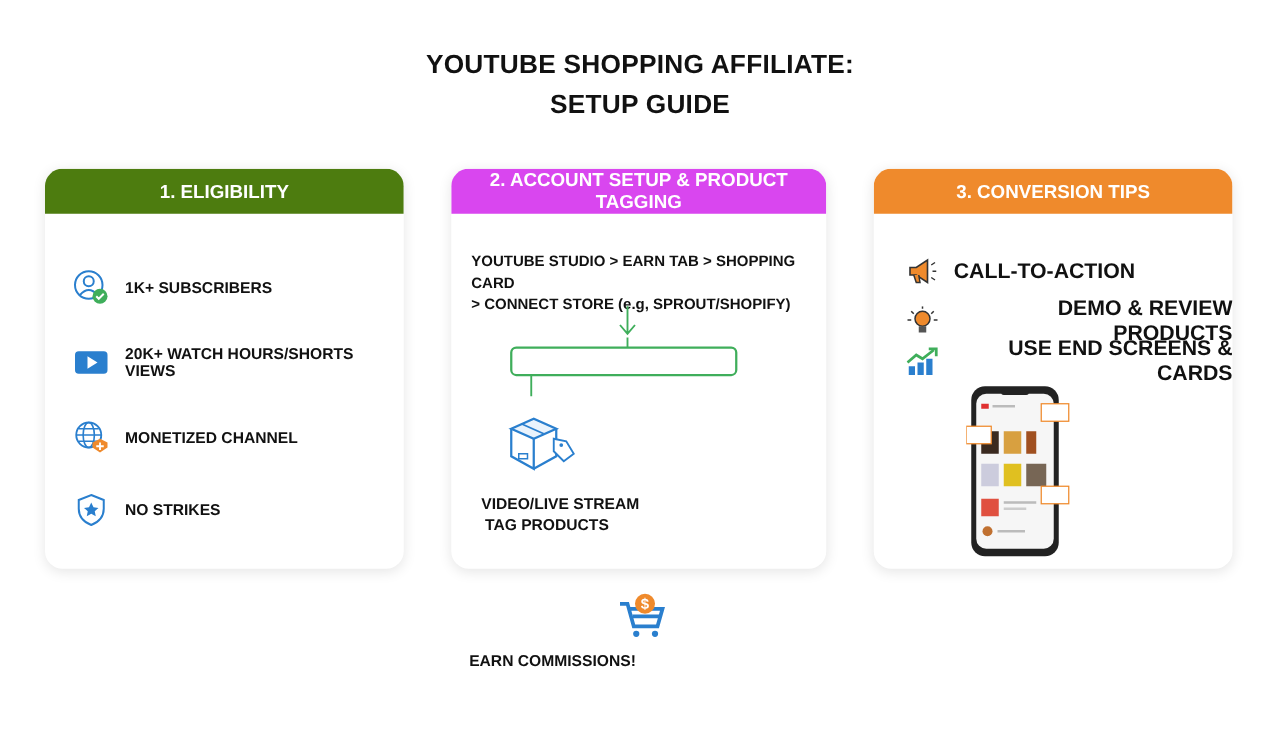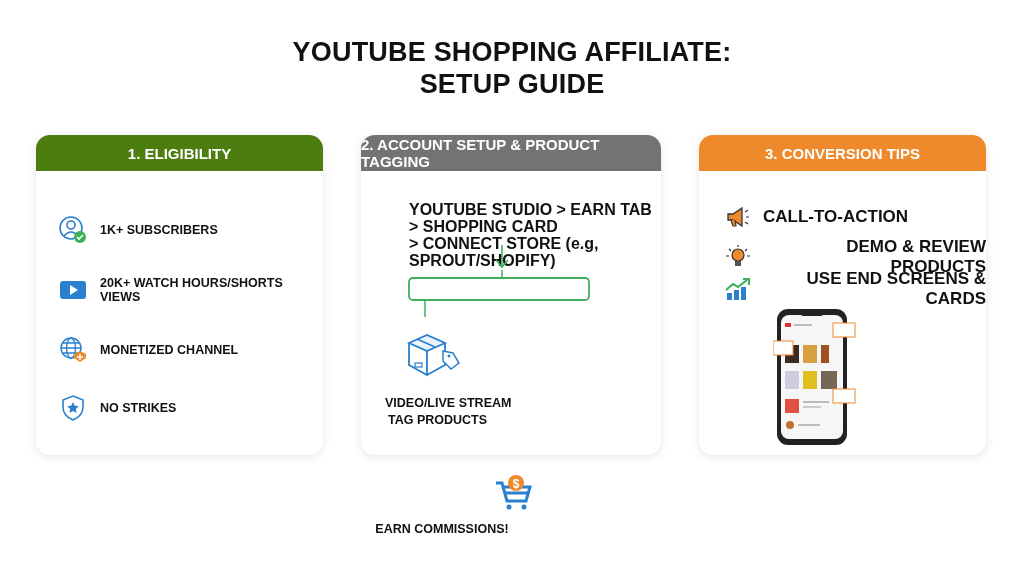--- a/index.html
+++ b/index.html
@@ -1,28 +1,28 @@
 <!DOCTYPE html>
 <html><head>
 <meta charset="utf-8">
 <style>
   * { box-sizing: border-box; margin: 0; padding: 0; }
   body { width: 1024px; height: 585px; background: #ffffff; font-family: "Liberation Sans", sans-serif; position: relative; overflow: hidden; color: #111; }
-  .title { position: absolute; top: 36px; left: 0; width: 1024px; text-align: center; font-weight: bold; font-size: 27px; line-height: 32px; letter-spacing: 0.2px; }
+  .title { position: absolute; top: 36px; left: 0; width: 1024px; text-align: center; font-weight: bold; font-size: 21px; line-height: 32px; letter-spacing: 0.2px; }
   .card { position: absolute; top: 135px; height: 320px; background: #fff; border-radius: 14px; box-shadow: 0 2px 10px rgba(0,0,0,0.10); overflow: hidden; }
   .card-head { height: 36px; color: #fff; font-size: 15px; font-weight: bold; display: flex; align-items: center; justify-content: center; }
   .c1 { left: 36px; width: 287px; }
   .c2 { left: 361px; width: 300px; }
   .c3 { left: 699px; width: 287px; text-align: right; }
   .c1 .card-head { background: #4d7c0f; }
-  .c2 .card-head { background: #737373; }
+  .c2 .card-head { background: #d946ef; text-align: center; }
   .c3 .card-head { background: #ef8a2c; }
   .elig-item { position: absolute; left: 22px; display: flex; align-items: center; font-size: 12.5px; font-weight: bold; }
   .elig-item .ic { width: 30px; height: 30px; margin-right: 12px; display: flex; align-items: center; justify-content: center; }
-  .path-text { position: absolute; left: 16px; top: 66px; font-size: 16px; font-weight: bold; line-height: 17px; margin-left: 32px; }
+  .path-text { position: absolute; left: 16px; top: 66px; font-size: 12px; font-weight: bold; line-height: 17px; }
   .tip { position: absolute; left: 26px; display: flex; align-items: center; font-size: 17px; font-weight: bold; }
   .tip .ic { width: 26px; height: 24px; margin-right: 12px; display: flex; align-items: center; justify-content: center; }
   .earn { position: absolute; top: 522px; left: 0; width: 884px; text-align: center; font-size: 12.5px; font-weight: bold; }
 </style>
 </head>
 <body>
 
 <div class="title">
   <div>YOUTUBE SHOPPING AFFILIATE:</div>
   <div>SETUP GUIDE</div>

